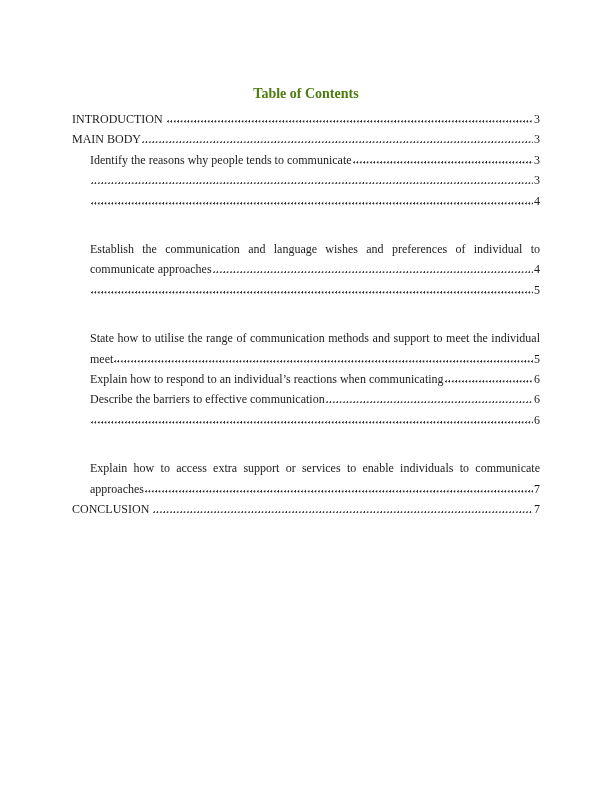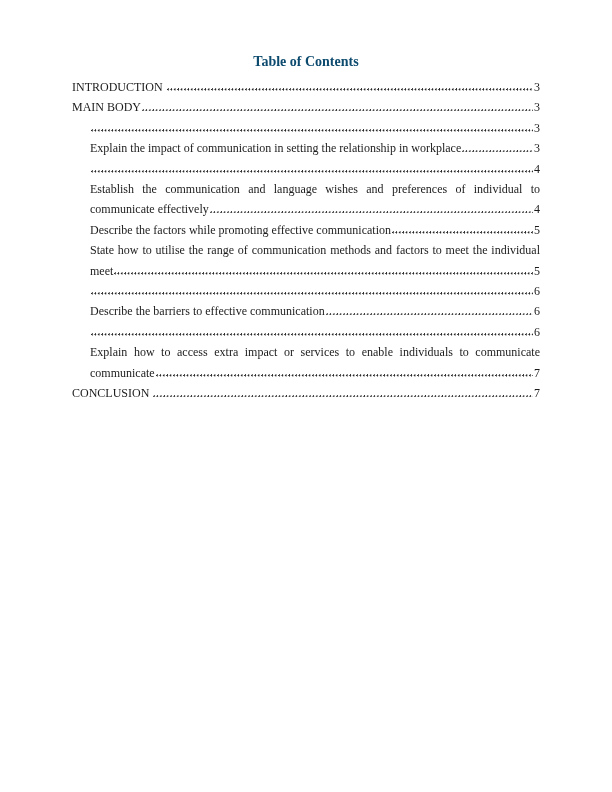--- a/index.html
+++ b/index.html
@@ -13,41 +13,42 @@
     height: 792px;
     background: #ffffff;
     font-family: "Liberation Serif", "DejaVu Serif", serif;
     font-size: 12px;
     color: #1b1b1b;
     overflow: hidden;
     box-sizing: border-box;
   }
   .doc-title {
     margin: 0;
-    padding-top: 54px;
+    padding-top: 86px;
     text-align: center;
     font-size: 14px;
     font-weight: bold;
     line-height: 15px;
-    color: #0c4a6e;
+    color: #4d7c0f;
   }
   .toc {
     margin: 8px 72px 0 72px;
   }
   .toc-entry { margin: 0; }
   .toc-entry.level-1 { padding-left: 18px; }
   .toc-line {
     display: flex;
     align-items: baseline;
     line-height: 20.4px;
   }
   .toc-line.justify {
     display: block;
     text-align: justify;
     text-align-last: justify;
+    margin-top: 28px;
   }
   .toc-line:not(.justify) .toc-text {
     white-space: pre;
     flex: 0 1 auto;
   }
   .leader {
     flex: 1 1 auto;
     min-width: 8px;
     height: 2.6px;
     margin: 0 1px;
@@ -76,83 +77,83 @@
       </div>
       <div class="toc-entry level-0">
         <div class="toc-line">
           <span class="toc-text">MAIN BODY</span>
           <span class="leader"></span>
           <span class="page-num">3</span>
         </div>
       </div>
       <div class="toc-entry level-1">
         <div class="toc-line">
+          <span class="toc-text">Identify the reasons why people tends to communicate</span>
           <span class="leader"></span>
           <span class="page-num">3</span>
         </div>
       </div>
       <div class="toc-entry level-1">
         <div class="toc-line">
-          <span class="toc-text">Explain the impact of communication in setting the relationship in workplace</span>
           <span class="leader"></span>
           <span class="page-num">3</span>
         </div>
       </div>
       <div class="toc-entry level-1">
         <div class="toc-line">
           <span class="leader"></span>
           <span class="page-num">4</span>
         </div>
       </div>
       <div class="toc-entry level-1">
         <div class="toc-line justify"><span class="toc-text">Establish the communication and language wishes and preferences of individual to</span></div>
         <div class="toc-line">
-          <span class="toc-text">communicate effectively</span>
+          <span class="toc-text">communicate approaches</span>
           <span class="leader"></span>
           <span class="page-num">4</span>
         </div>
       </div>
       <div class="toc-entry level-1">
         <div class="toc-line">
-          <span class="toc-text">Describe the factors while promoting effective communication</span>
           <span class="leader"></span>
           <span class="page-num">5</span>
         </div>
       </div>
       <div class="toc-entry level-1">
-        <div class="toc-line justify"><span class="toc-text">State how to utilise the range of communication methods and factors to meet the individual</span></div>
+        <div class="toc-line justify"><span class="toc-text">State how to utilise the range of communication methods and support to meet the individual</span></div>
         <div class="toc-line">
           <span class="toc-text">meet</span>
           <span class="leader"></span>
           <span class="page-num">5</span>
         </div>
       </div>
       <div class="toc-entry level-1">
         <div class="toc-line">
+          <span class="toc-text">Explain how to respond to an individual’s reactions when communicating</span>
           <span class="leader"></span>
           <span class="page-num">6</span>
         </div>
       </div>
       <div class="toc-entry level-1">
         <div class="toc-line">
           <span class="toc-text">Describe the barriers to effective communication</span>
           <span class="leader"></span>
           <span class="page-num">6</span>
         </div>
       </div>
       <div class="toc-entry level-1">
         <div class="toc-line">
           <span class="leader"></span>
           <span class="page-num">6</span>
         </div>
       </div>
       <div class="toc-entry level-1">
-        <div class="toc-line justify"><span class="toc-text">Explain how to access extra impact or services to enable individuals to communicate</span></div>
+        <div class="toc-line justify"><span class="toc-text">Explain how to access extra support or services to enable individuals to communicate</span></div>
         <div class="toc-line">
-          <span class="toc-text">communicate</span>
+          <span class="toc-text">approaches</span>
           <span class="leader"></span>
           <span class="page-num">7</span>
         </div>
       </div>
       <div class="toc-entry level-0">
         <div class="toc-line">
           <span class="toc-text">CONCLUSION </span>
           <span class="leader"></span>
           <span class="page-num">7</span>
         </div>

